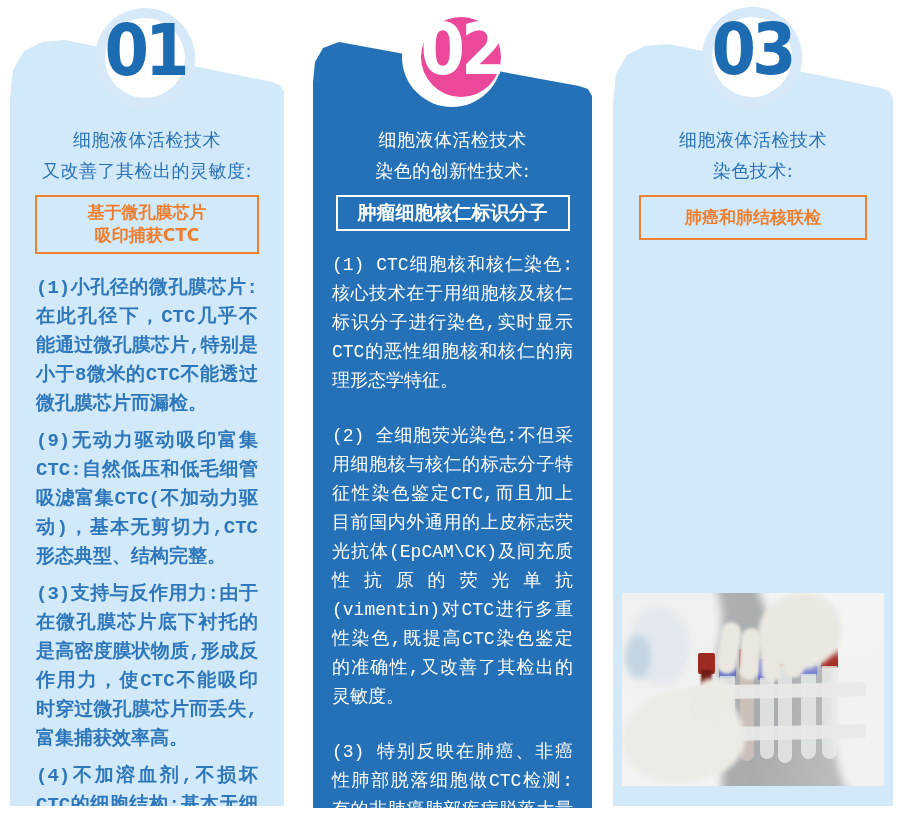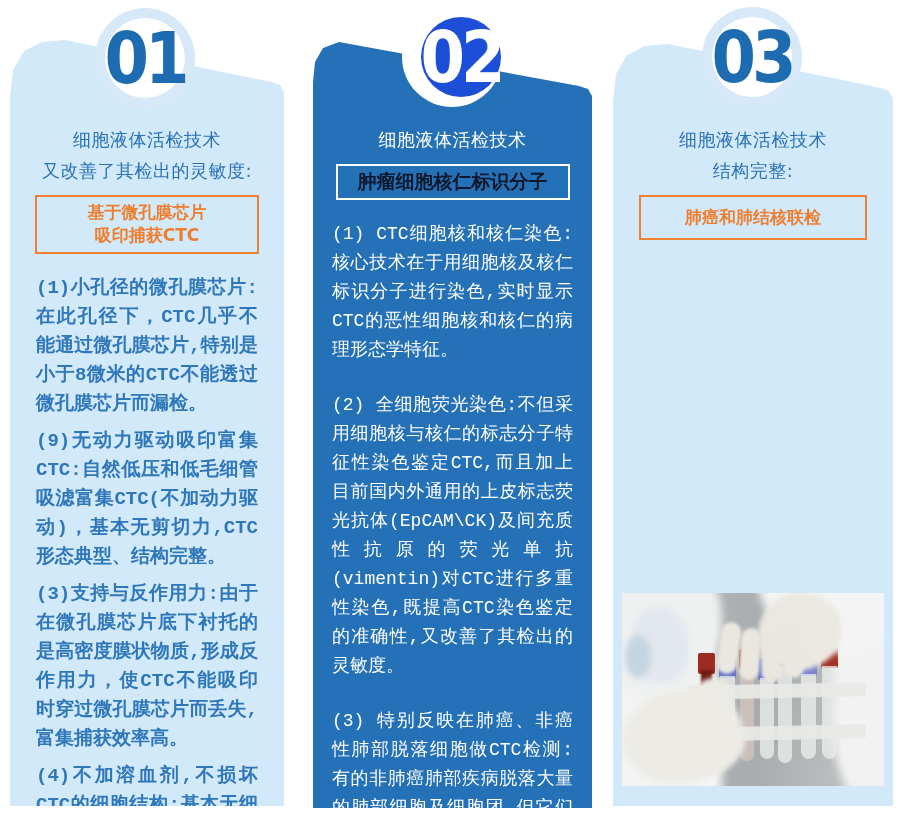--- a/index.html
+++ b/index.html
@@ -19,44 +19,44 @@
       clip-path:polygon(0 100%,0 44px,2px 24px,10px 10px,26px 4px,
                         266px 48px,275px 51px,279px 58px,279px 100%);}
   .p3{left:613px;top:40px;width:280px;height:766px;padding:84px 16px 0;
       clip-path:polygon(0 100%,0 62px,3px 34px,14px 15px,32px 6px,55px 4px,
                         268px 48px,276px 51px,280px 58px,280px 100%);}
 
   
   .badge{position:absolute;width:100px;height:100px;border-radius:50%;
          display:flex;align-items:center;justify-content:center;}
   .badge .inner{width:80px;height:80px;border-radius:50%;
-         display:flex;align-items:center;justify-content:center;}
+         display:flex;align-items:flex-start;justify-content:center;}
   .badge .num{font-size:64px;font-weight:700;letter-spacing:-4px;
          transform:scaleY(1.12);line-height:1;}
   .badge.lightb{background:#d7e9f8;}
   .badge.lightb .inner{background:#ffffff;}
   .badge.lightb .num{color:#1d6bb1;}
   .badge.darkb{background:#ffffff;}
-  .badge.darkb .inner{background:#1d4ed8;margin-left:18px;}
+  .badge.darkb .inner{background:#ec4899;margin-left:18px;}
   .badge.darkb .num{color:#ffffff;}
   .b1{left:95px;top:8px;}
   .b2{left:402px;top:7px;}
   .b3{left:702px;top:7px;}
 
   
   .title{text-align:center;font-weight:400;font-size:18px;line-height:31px;
          letter-spacing:0.5px;}
   .light .title{color:#2a72b6;}
   .dark  .title{color:#ffffff;}
 
   
   .hl-box{margin:9px auto 0;text-align:center;font-weight:700;
           box-sizing:border-box;}
   .light .hl-box{border:2px solid #ef8232;color:#ee7e2e;}
-  .dark  .hl-box{border:2px solid #ffffff;color:#0f172a;}
+  .dark  .hl-box{border:2px solid #ffffff;color:#ffffff;}
   .p1 .hl-box{width:224px;font-size:17px;line-height:23px;padding:4px 0 5px;margin-top:9px;}
   .p2 .hl-box{width:234px;font-size:19px;line-height:25px;padding:3px 0 4px;}
   .p3 .hl-box{width:228px;font-size:17px;line-height:23px;padding:9px 0;}
 
   
   .bodytext{margin-top:20px;text-align:justify;text-justify:inter-ideograph;}
   .light .bodytext{color:#2e77ba;font-size:19px;line-height:29px;font-weight:600;}
   .dark  .bodytext{color:#ffffff;font-size:18px;line-height:29px;font-weight:500;}
   .bodytext p{margin:8px;font-family:Liberation Mono, monospace;}
   .p2 .bodytext p{margin-bottom:26px;}
@@ -120,35 +120,36 @@
       <p>(1)小孔径的微孔膜芯片:在此孔径下，CTC几乎不能通过微孔膜芯片,特别是小于8微米的CTC不能透过微孔膜芯片而漏检。</p>
       <p>(9)无动力驱动吸印富集CTC:自然低压和低毛细管吸滤富集CTC(不加动力驱动)，基本无剪切力,CTC形态典型、结构完整。</p>
       <p>(3)支持与反作用力:由于在微孔膜芯片底下衬托的是高密度膜状物质,形成反作用力，使CTC不能吸印时穿过微孔膜芯片而丢失,富集捕获效率高。</p>
       <p>(4)不加溶血剂,不损坏CTC的细胞结构:基本无细胞堵塞微孔膜芯片的现象。</p>
     </div>
   </section>
 
   <section class="panel dark p2">
     <div class="title">
       <div>细胞液体活检技术</div>
+      <div>染色的创新性技术:</div>
     </div>
     <div class="hl-box">
       <div>肿瘤细胞核仁标识分子</div>
     </div>
     <div class="bodytext">
       <p>(1) CTC细胞核和核仁染色:核心技术在于用细胞核及核仁标识分子进行染色,实时显示CTC的恶性细胞核和核仁的病理形态学特征。</p>
       <p>(2) 全细胞荧光染色:不但采用细胞核与核仁的标志分子特征性染色鉴定CTC,而且加上目前国内外通用的上皮标志荧光抗体(EpCAM\CK)及间充质性抗原的荧光单抗(vimentin)对CTC进行多重性染色,既提高CTC染色鉴定的准确性,又改善了其检出的灵敏度。</p>
       <p>(3) 特别反映在肺癌、非癌性肺部脱落细胞做CTC检测:有的非肺癌肺部疾病脱落大量的肺部细胞及细胞团,但它们不是肺癌细胞,细胞染色后仅能见到一个细胞核和一个核仁;但肺癌CTC的核仁一般在3个以上。</p>
     </div>
   </section>
 
   <section class="panel light p3">
     <div class="title">
       <div>细胞液体活检技术</div>
-      <div>结构完整:</div>
+      <div>染色技术:</div>
     </div>
     <div class="hl-box">
       <div>肺癌和肺结核联检</div>
     </div>
 
     <div class="photo">
       <div class="ph-suit-left"></div>
       <div class="ph-hood"></div>
       <div class="ph-mask"></div>
       <div class="ph-mask-tint"></div>

